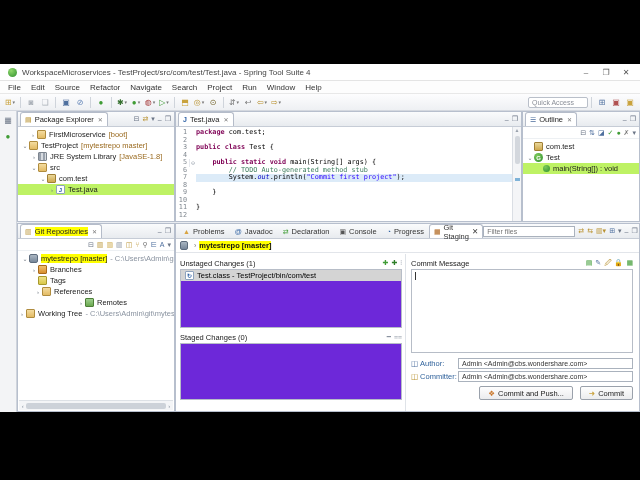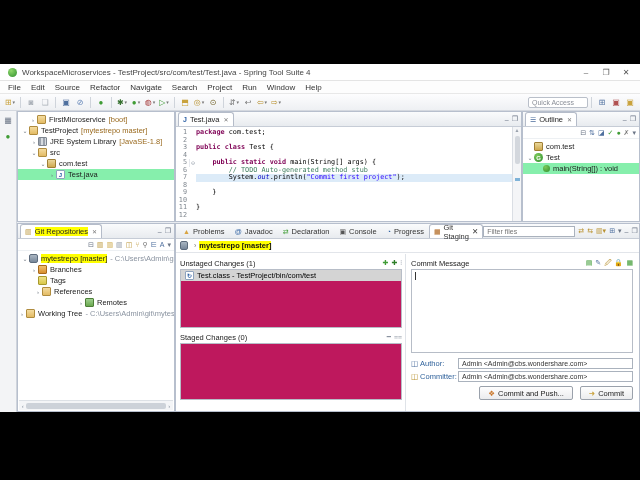--- a/index.html
+++ b/index.html
@@ -37,21 +37,21 @@
   .vtab { display:flex; align-items:center; gap:3px; background:#fff; border:1px solid #b5bcc9; border-bottom:none; border-radius:3px 3px 0 0; height:14px; padding:0 4px; font-size:7.5px; color:#222; }
   .vtab .tx { font-size:6px; color:#777; margin-left:1px; }
   .ti { font-size:7px; flex:none; }
   .strip-tools { margin-left:auto; display:flex; align-items:center; gap:3px; padding-right:3px; height:100%; }
   .mini-ic { font-size:7px; color:#6b7586; }
   .hlY { background:#ffff00; }
 
   
   .tree { padding-top:2px; }
   .trow { display:flex; align-items:center; height:11px; font-size:7.5px; color:#1c1c1c; white-space:nowrap; overflow:hidden; }
-  .trow.sel { background:#86efac; }
+  .trow.sel { background:#bef264; }
   .exp { width:8px; font-size:6px; color:#6f7680; text-align:center; flex:none; }
   .ic { width:9px; height:9px; flex:none; margin-right:3px; border-radius:1px; position:relative; display:inline-flex; align-items:center; justify-content:center; font-size:6px; }
   .tdec { color:#9a6a1f; margin-left:3px; }
   .tdec.gray { color:#8a93a0; }
   .tlb { }
   
   .ic-boot-project,.ic-project,.ic-src-folder,.ic-refs,.ic-worktree { background:linear-gradient(#f4dca0,#e3bb64); border:1px solid #b08c3e; }
   .ic-library { background:repeating-linear-gradient(90deg,#9aa2ad 0 2px,#d7dbe0 2px 4px); border:1px solid #7d858f; }
   .ic-package { background:linear-gradient(#ead79a,#cfa94e); border:1px solid #a07f35; }
   .ic-java-file,.ic-class-file { background:#fff; border:1px solid #8fa3bd; color:#2b5fa5; font-weight:bold; }
@@ -92,21 +92,21 @@
   .btab.act { background:#fff; border-color:#b5bcc9; border-radius:3px 3px 0 0; }
   #filter-box { width:92px; height:11px; border:1px solid #aab2bd; background:#fff; font-size:7px; color:#333; padding:0 3px; font-family:"Liberation Sans",sans-serif; }
   #staging-header { height:14px; display:flex; align-items:center; padding:0 4px; gap:3px; border-bottom:1px solid #e2e5ea; font-size:7.5px; }
   #staging-header .crumb-sep { color:#777; font-size:7px; }
   #staging-repo { font-weight:bold; color:#111; }
   #staging-body { position:absolute; left:0; top:30px; right:0; bottom:0; display:flex; }
   #staging-left { width:230px; padding:3px 3px 3px 4px; border-right:1px solid #dfe3e8; display:flex; flex-direction:column; }
   #staging-right { flex:1; padding:3px 6px 3px 5px; display:flex; flex-direction:column; }
   .sec-title { height:12px; display:flex; align-items:center; font-size:7.5px; color:#222; }
   .sec-tools { margin-left:auto; display:flex; gap:3px; align-items:center; }
-  .listbox { border:1px solid #b7bdc7; background:#be185d; overflow:hidden; }
+  .listbox { border:1px solid #b7bdc7; background:#6d28d9; overflow:hidden; }
   #unstaged-list { height:59px; margin-bottom:3px; }
   #staged-list { height:57px; }
   .file-row { display:flex; align-items:center; height:11px; font-size:7.5px; padding-left:4px; }
   .file-row.sel { background:#d4d4d4; }
   #commit-msg { border:1px solid #b7bdc7; background:#fff; height:84px; margin-bottom:4px; position:relative; }
   #caret { position:absolute; left:3px; top:2px; width:1px; height:8px; background:#333; }
   .id-row { display:flex; align-items:center; height:13px; gap:3px; }
   .id-label { font-size:7.5px; color:#31639c; width:44px; display:flex; align-items:center; gap:2px; }
   .id-input { flex:1; height:11px; border:1px solid #aab2bd; background:#fff; font-size:7px; color:#333; padding:0 3px; font-family:"Liberation Sans",sans-serif; }
   #btn-row { display:flex; justify-content:flex-end; gap:7px; margin-top:3px; }
@@ -231,20 +231,34 @@
     </div>
 
     <div id="workarea">
 
       <div id="left-strip">
           <span class="strip-icon" style="color: rgb(107, 117, 134);">▦</span>
           <span class="strip-icon" style="color: rgb(63, 156, 53);">●</span>
         </div>
 
       <div id="pkg-explorer" class="panel">
+        <div class="tabstrip">
+          <span class="vtab">
+            <span class="ti" style="color:#b8912f">▤</span>
+            <span>Package Explorer</span>
+            <span class="tx">✕</span>
+          </span>
+          <span class="strip-tools" id="pe-tools">
+              <span class="mini-ic" style="color: rgb(107, 117, 134);">⊟</span>
+              <span class="mini-ic" style="color: rgb(184, 145, 47);">⇄</span>
+              <span class="mini-ic" style="color: rgb(107, 117, 134);">▾</span>
+              <span class="mini-ic" style="color: rgb(107, 117, 134);">–</span>
+              <span class="mini-ic" style="color: rgb(107, 117, 134);">❐</span>
+            </span>
+        </div>
         <div class="tree" id="pe-tree">
             <div class="trow" style="padding-left: 11px;">
               <span class="exp">›</span>
               <span class="ic ic-boot-project"></span>
               <span class="tlb">FirstMicroservice</span>
               <span class="tdec">[boot]</span>
             </div>
             <div class="trow" style="padding-left: 3px;">
               <span class="exp">⌄</span>
               <span class="ic ic-project"></span>

